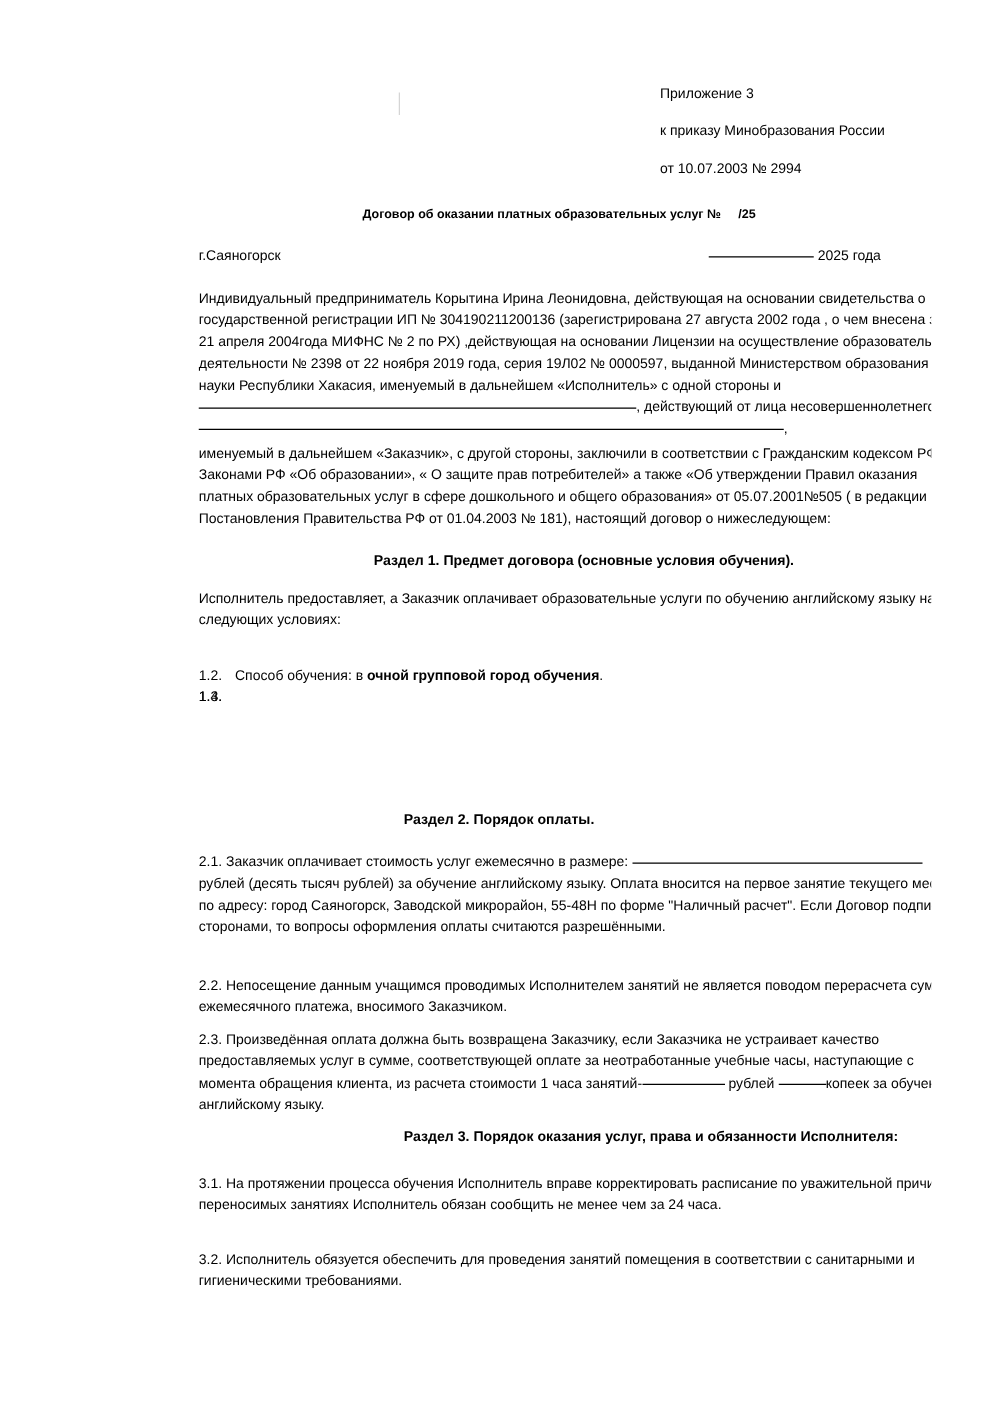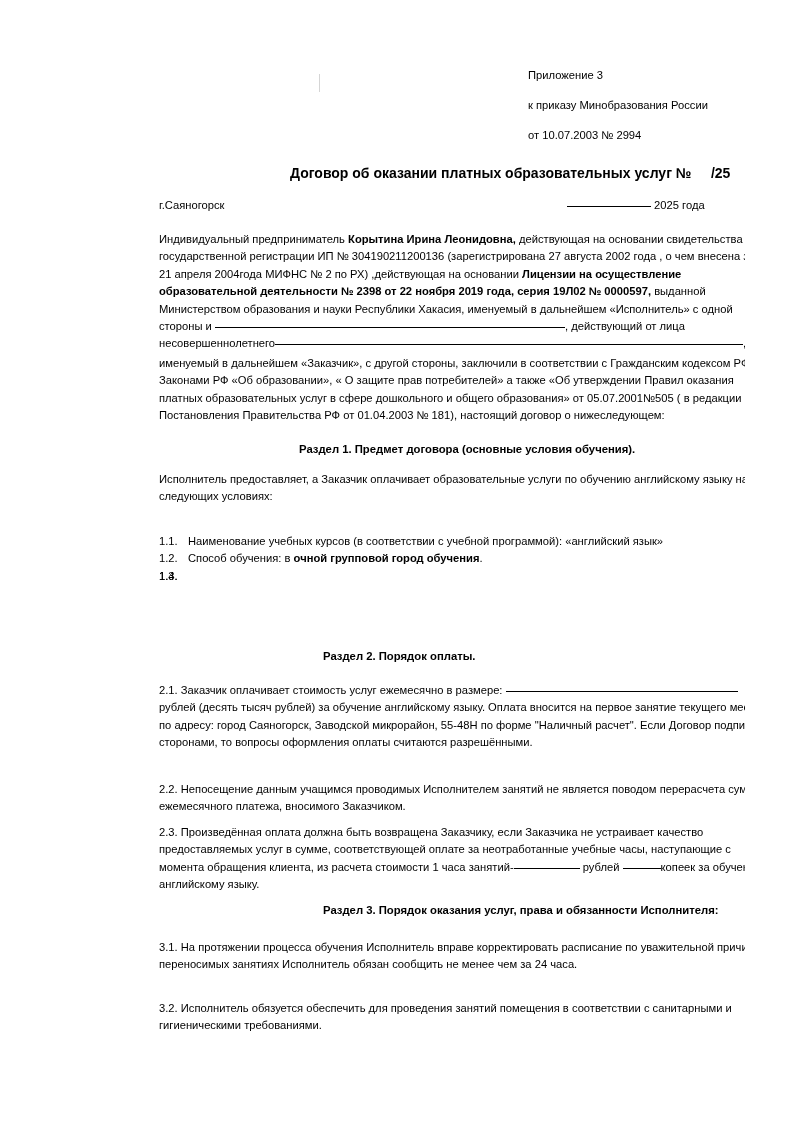--- a/index.html
+++ b/index.html
@@ -50,21 +50,21 @@
     width: 1px;
     height: 18px;
     background: #d5d5d5;
   }
 
   
   .doc-title {
     position: absolute;
     left: 131px;    
     top: 166px;
-    font-size: 14px;
+    font-size: 10px;
     font-weight: bold;
     white-space: pre;
     line-height: 1.1;
   }
 
   
   .citydate-row {
     position: absolute;
     left: 0;
     top: 199px;
@@ -92,21 +92,21 @@
 
   
   .para {
     position: absolute;
     left: 0;
     width: 620px;
     font-size: 11.2px;
     line-height: 17.4px;
     text-align: left;
   }
-  .para b { font-weight: bold; }
+  .para b { font-weight: normal; }
 
   
   .section-head {
     position: absolute;
     font-size: 11.3px;
     font-weight: bold;
     white-space: nowrap;
     line-height: 1.1;
   }
 
@@ -164,21 +164,20 @@
 
     <div class="para" style="top:231px;"><span>Индивидуальный предприниматель </span><b>Корытина Ирина Леонидовна,</b><span>  действующая на основании свидетельства о государственной регистрации ИП  № 304190211200136 (зарегистрирована 27 августа 2002 года , о чем внесена запись  21 апреля 2004года МИФНС № 2 по РХ) ,действующая на основании  </span><b>Лицензии на осуществление образовательной деятельности № 2398 от 22 ноября 2019 года, серия 19Л02 № 0000597,</b><span>  выданной Министерством образования и науки Республики Хакасия,  именуемый в дальнейшем  «Исполнитель» с одной стороны и </span><span class="ul ul-w1"></span><span>, действующий от лица несовершеннолетнего</span><span class="ul ul-w2"></span><span>,</span></div>
 
     <div class="para" style="top:355px;">именуемый в дальнейшем «Заказчик», с другой стороны, заключили в соответствии с Гражданским кодексом РФ, Законами РФ «Об образовании»,  « О защите прав потребителей» а также  «Об  утверждении Правил оказания платных образовательных услуг в сфере дошкольного и общего образования» от 05.07.2001№505 ( в редакции Постановления Правительства РФ от  01.04.2003 № 181), настоящий договор о нижеследующем:</div>
 
     <div class="section-head" style="left:140px; top:443px;">Раздел 1. Предмет договора (основные условия обучения).</div>
 
     <div class="para" style="top:471px;">Исполнитель предоставляет, а Заказчик оплачивает образовательные услуги по обучению английскому языку на следующих условиях:</div>
 
     <div class="list" style="top:533px;">
-      <div class="li"><span class="num">1.1.</span><span>Наименование учебных курсов (в соответствии с учебной программой): «английский язык»</span></div>
       <div class="li"><span class="num">1.2.</span><span>Способ обучения: в </span><b>очной групповой город обучения</b><span>.</span></div>
       <div class="li"><span class="num">1.3.</span></div>
       <div class="li"><span class="num">1.4.</span></div>
     </div>
 
     <div class="section-head" style="left:164px; top:650px;">Раздел 2. Порядок оплаты.</div>
 
     <div class="para" style="top:682px;"><span>2.1. Заказчик оплачивает стоимость услуг ежемесячно в размере: </span><span class="ul ul-w3"></span><br><span>рублей (десять тысяч  рублей) за обучение английскому языку. Оплата вносится на первое занятие текущего месяца по адресу: город Саяногорск, Заводской микрорайон, 55-48Н по форме "Наличный расчет".  Если Договор подписан сторонами, то вопросы оформления оплаты считаются разрешёнными.</span></div>
 
     <div class="para" style="top:781px;">2.2. Непосещение данным учащимся проводимых Исполнителем занятий не является поводом перерасчета суммы ежемесячного платежа, вносимого Заказчиком.</div>

